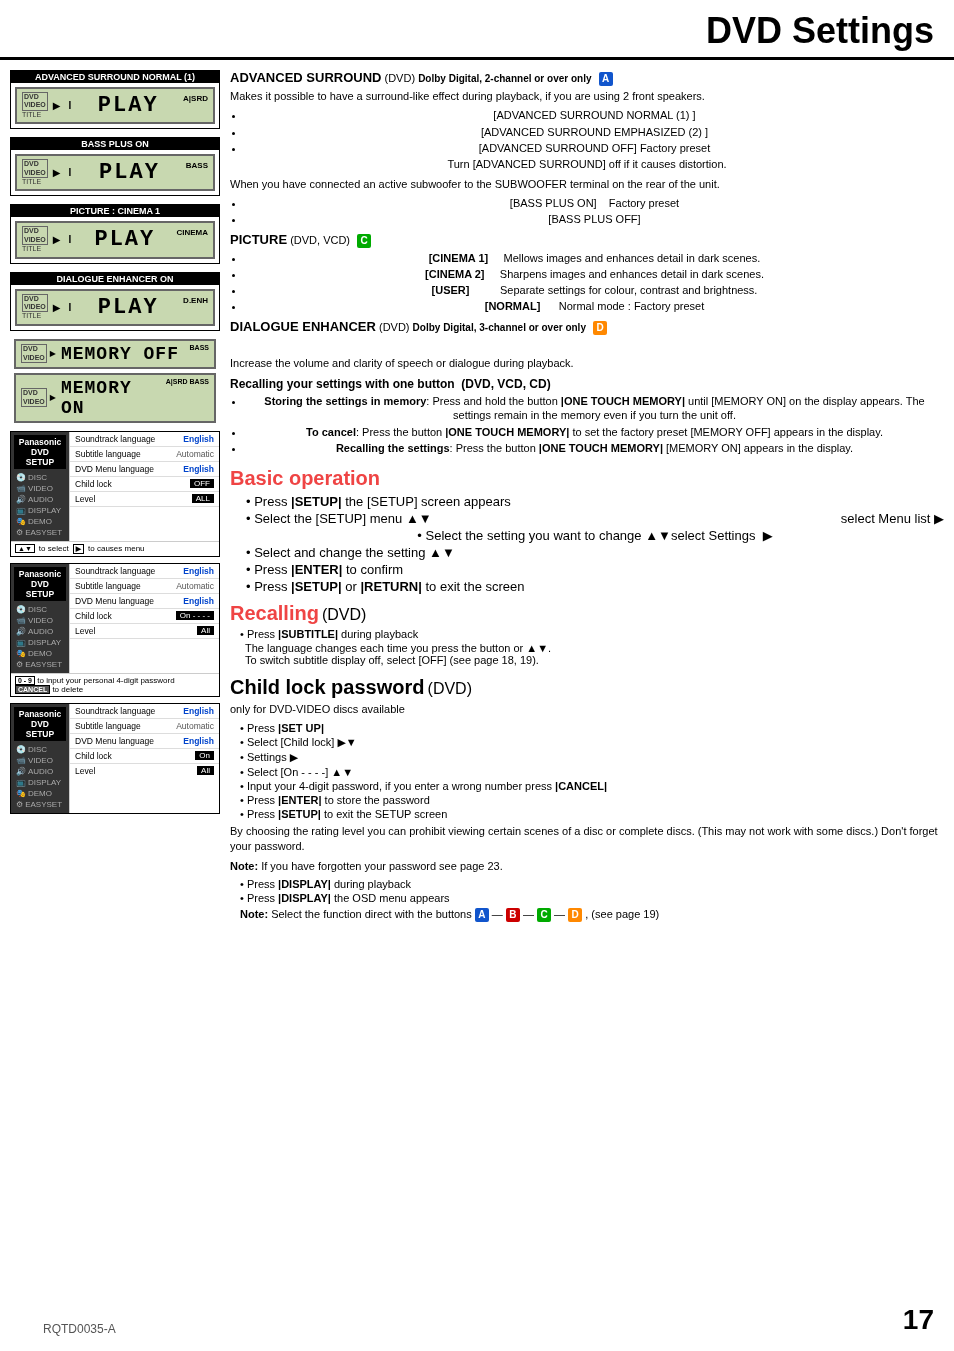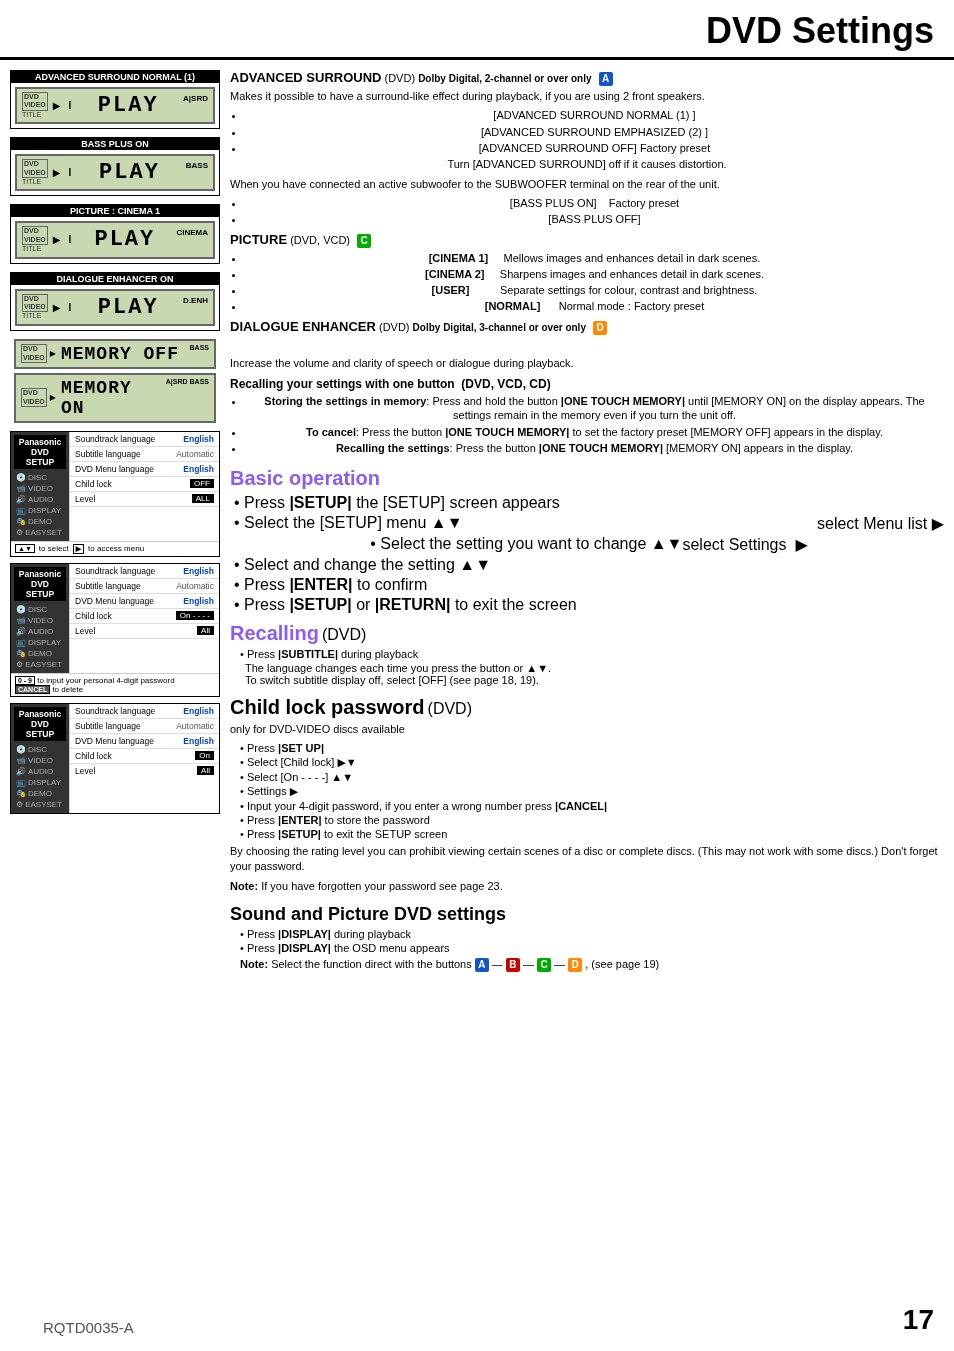--- a/index.html
+++ b/index.html
@@ -137,21 +137,21 @@
       list-style: none;
       margin-left: -15px;
       padding-left: 0;
     }
 
     .big-section-title {
       font-size: 20px;
       font-weight: bold;
       margin-top: 12px;
       margin-bottom: 4px;
-      color: #8b5cf6;
+      color: #ef4444;
     }
 
     .medium-section-title {
       font-size: 16px;
       font-weight: bold;
       margin-top: 10px;
       margin-bottom: 3px;
     }
 
     p {
@@ -165,21 +165,21 @@
       font-weight: bold;
       position: absolute;
       bottom: 15px;
       right: 20px;
     }
 
     .rqtd-label {
       position: absolute;
       bottom: 15px;
       left: 15px;
-      font-size: 15px;
+      font-size: 12px;
       color: #555;
       padding-left: 28px;
     }
 
     .btn-icon {
       display: inline-block;
       width: 14px;
       height: 14px;
       border-radius: 2px;
       color: #fff;
@@ -312,21 +312,21 @@
           <div style="display:flex;justify-content:space-between;padding:2px 5px;border-bottom:1px solid #ddd;align-items:center">
             <span>Level</span>
             <span style="background:#000;color:#fff;padding:0 4px;font-size:8px">ALL</span>
           </div>
         </div>
       </div>
       <div style="display:flex;align-items:center;font-size:8px;padding:2px 4px;gap:4px;border-top:1px solid #ccc">
         <span style="border:1px solid #000;padding:0 2px;font-size:7px;font-weight:bold">▲▼</span>
         <span>to select</span>
         <span style="border:1px solid #000;padding:0 2px;font-size:7px;font-weight:bold">▶</span>
-        <span>to access menu</span>
+        <span>to causes menu</span>
       </div>
     </div>
 
     <div style="border:1.5px solid #000;margin-bottom:6px;font-size:8.5px">
       <div style="display:flex">
         <div style="background:#333;color:#fff;padding:3px;font-size:8px;width:58px;flex-shrink:0">
           <div style="background:#000;color:#fff;font-weight:bold;font-size:8.5px;text-align:center;padding:2px;margin-bottom:3px">Panasonic<br>DVD SETUP</div>
           <div style="padding:1px 2px;font-size:8px;display:flex;align-items:center;gap:2px;color:#aaa"><span>💿</span>DISC</div>
           <div style="padding:1px 2px;font-size:8px;display:flex;align-items:center;gap:2px;color:#aaa"><span>📹</span>VIDEO</div>
           <div style="padding:1px 2px;font-size:8px;display:flex;align-items:center;gap:2px;color:#aaa"><span>🔊</span>AUDIO</div>
@@ -455,21 +455,21 @@
       <div style="font-size:12px;font-weight:bold;margin-bottom:3px;margin-top:6px">Recalling your settings with one button&nbsp; (DVD, VCD, CD)</div>
       <ul class="bullet-list">
         <li><strong>Storing the settings in memory</strong>: Press and hold the button <strong>|ONE TOUCH  MEMORY|</strong> until [MEMORY ON] on the display appears. The settings remain in the memory even if you turn the unit off.</li>
         <li><strong>To cancel</strong>: Press the button <strong>|ONE TOUCH MEMORY|</strong> to set the factory preset [MEMORY OFF] appears in the display.</li>
         <li><strong>Recalling the settings</strong>: Press the button <strong>|ONE TOUCH  MEMORY|</strong> [MEMORY ON] appears in the display.</li>
       </ul>
     </div>
 
     <div>
       <div class="big-section-title">Basic operation</div>
-      <div style="margin-left:4px;font-size:16px">
+      <div style="margin-left:16px;font-size:13px">
         <div style="display:flex;justify-content:space-between;margin-bottom:2px">
           <span>• Press <strong>|SETUP|</strong> the [SETUP] screen appears</span>
           <span></span>
         </div>
         <div style="display:flex;justify-content:space-between;margin-bottom:2px">
           <span>• Select the [SETUP] menu ▲▼</span>
           <span>select Menu list ▶</span>
         </div>
         <div style="display:flex;justify-content:center;margin-bottom:2px">
           <span>• Select the setting you want to change ▲▼</span>
@@ -494,32 +494,31 @@
 
     <div>
       <div style="margin-top:10px;margin-bottom:3px">
         <span class="medium-section-title" style="display:inline;font-size:20px;font-weight:bold">Child lock  password</span>
         <span style="font-size:16px">(DVD)</span>
       </div>
       <p>only for DVD-VIDEO discs available</p>
       <div style="margin-left:10px;font-size:11px">
         <div style="margin-bottom:2px">• Press <strong>|SET UP|</strong></div>
         <div style="margin-bottom:2px">• Select [Child lock] ▶▼</div>
+        <div style="margin-bottom:2px">• Settings ▶</div>
         <div style="margin-bottom:2px">• Select [On - - - -] ▲▼</div>
-        <div style="margin-bottom:2px">• Settings ▶</div>
         <div style="margin-bottom:2px">• Input your 4-digit password, if you enter a wrong number press <strong>|CANCEL|</strong></div>
         <div style="margin-bottom:2px">• Press <strong>|ENTER|</strong> to store the password</div>
         <div style="margin-bottom:2px">• Press <strong>|SETUP|</strong> to exit the SETUP screen</div>
       </div>
       <p style="margin-top:4px">By choosing the rating level you can prohibit viewing certain scenes of a disc or complete discs. (This may not work with some discs.) Don't forget your password.</p>
       <p><strong>Note:</strong> If you have forgotten your password see page 23.</p>
     </div>
 
     <div>
-      <div class="medium-section-title" style="font-size:18px;font-weight:bold;margin-top:10px;margin-bottom:3px">Sound and Picture DVD settings</div>
       <div style="margin-left:10px;font-size:11px">
         <div style="margin-bottom:2px">• Press <strong>|DISPLAY|</strong> during playback</div>
         <div style="margin-bottom:4px">• Press <strong>|DISPLAY|</strong> the OSD menu appears</div>
         <div>
           <span><strong>Note:</strong> Select the function direct with the buttons </span>
           <span class="btn-icon btn-a">A</span>
           <span> — </span>
           <span class="btn-icon btn-b">B</span>
           <span> — </span>
           <span class="btn-icon btn-c">C</span>

